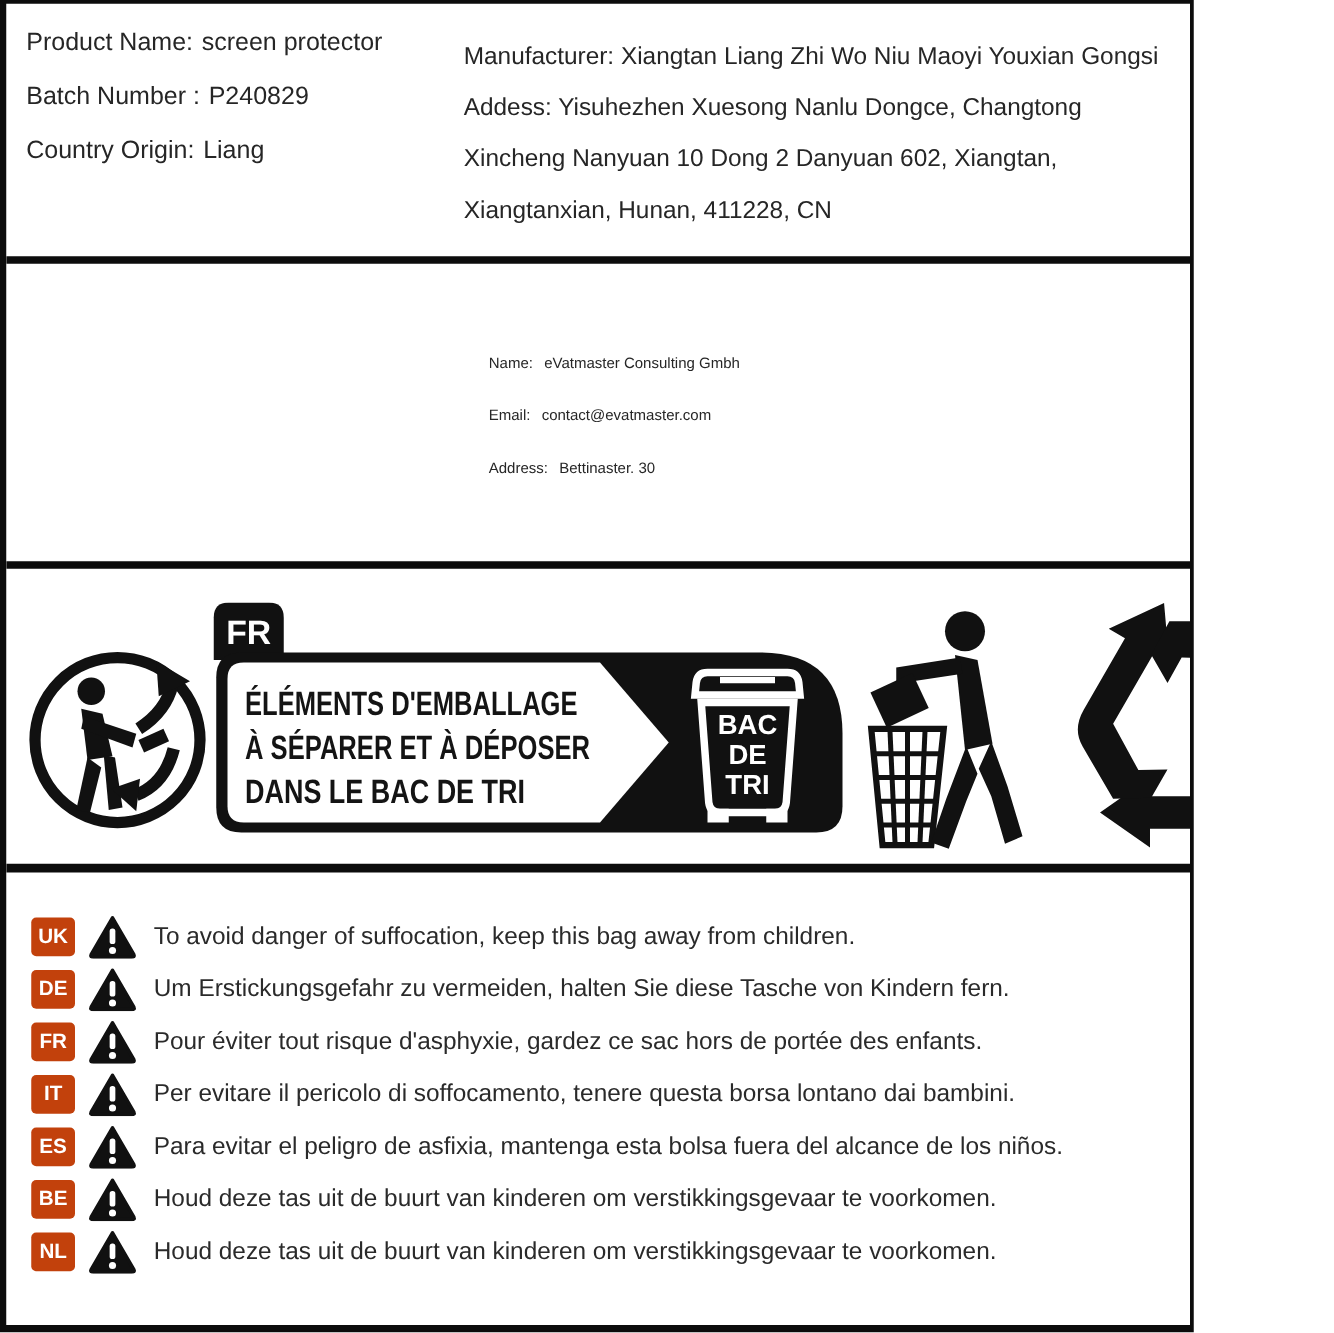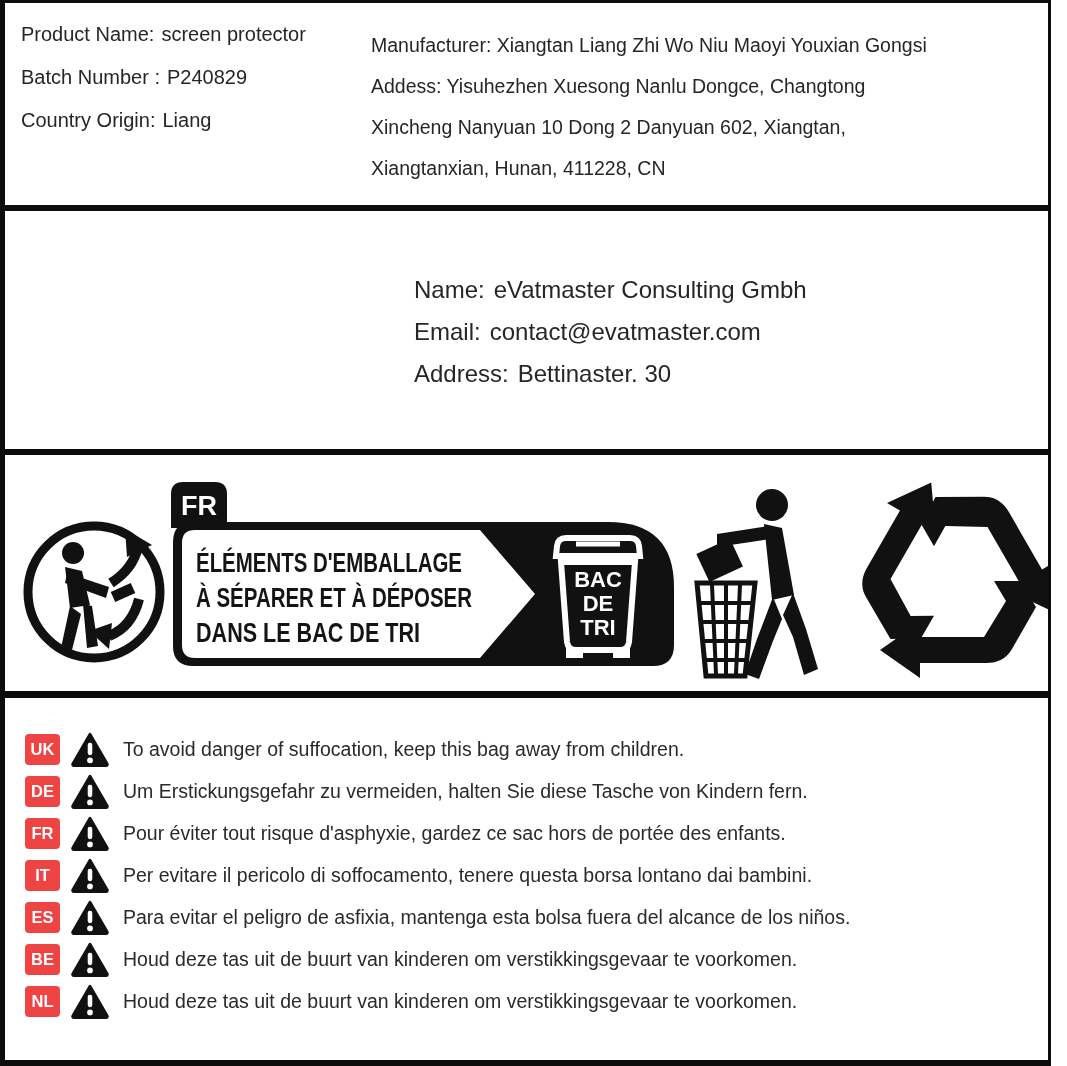--- a/index.html
+++ b/index.html
@@ -1,18 +1,18 @@
 <!DOCTYPE html>
 <html><head>
 <meta charset="utf-8">
 <style>
   html,body{margin:0;padding:0;background:#fff;}
   .label{
     position:relative;
-    width:1051px;height:1066px;
+    width:955px;height:1066px;
     box-sizing:border-box;
     background:#fff;
     border-left:5px solid #0c0c0c;
     border-top:3px solid #0c0c0c;
     border-right:3px solid #0c0c0c;
     border-bottom:6px solid #0c0c0c;
     font-family:"Liberation Sans", sans-serif;
     color:#262626;
     overflow:hidden;
   }
@@ -30,33 +30,33 @@
   
   .eurep-box{
     position:absolute;left:80px;top:50px;width:278px;height:140px;
     border:2px solid #3a3a3a;display:flex;box-sizing:border-box;
   }
   .eurep-cell{
     flex:1;display:flex;align-items:center;justify-content:center;
     font-size:37px;font-weight:700;letter-spacing:1px;color:#1c1c1c;
   }
   .eurep-cell.first{border-right:2px solid #3a3a3a;}
-  .rep-info{position:absolute;left:409px;top:58px;font-size:24px;line-height:42px;white-space:nowrap;}
+  .rep-info{position:absolute;left:386px;top:58px;font-size:12px;line-height:42px;white-space:nowrap;}
   .rep-info .row{display:flex;}
   .rep-info .lbl{margin-right:9px;}
   .rep-info .indent{padding-left:101px;}
 
   
   .gfx{position:absolute;}
 
   
   .warn-list{position:absolute;left:0;top:30px;width:100%;}
   .warn-row{display:flex;align-items:center;height:42px;padding-left:20px;}
   .lang-badge{
-    width:35px;height:31px;border-radius:4px;background:#ef4444;color:#fff;
+    width:35px;height:31px;border-radius:4px;background:#c2410c;color:#fff;
     display:flex;align-items:center;justify-content:center;
     font-size:16.5px;font-weight:700;flex:0 0 auto;
   }
   .tri-icon{margin-left:11px;flex:0 0 auto;}
   .warn-text{margin-left:14px;font-size:19.5px;color:#2a2a2a;white-space:nowrap;}
 
   svg text{font-family:"Liberation Sans", sans-serif;}
 </style>
 </head>
 <body>

